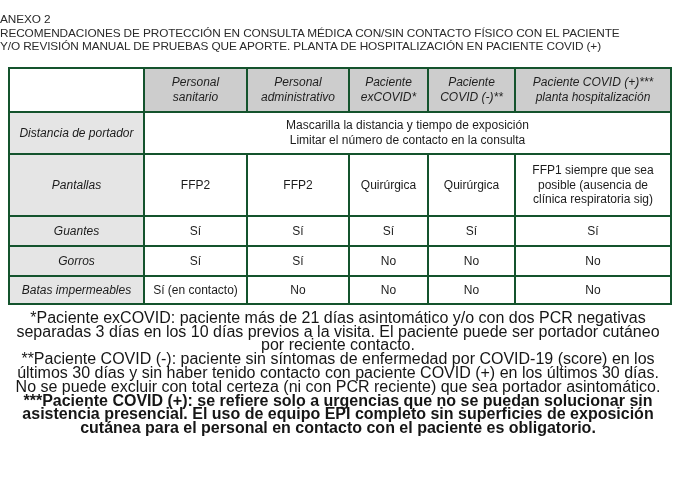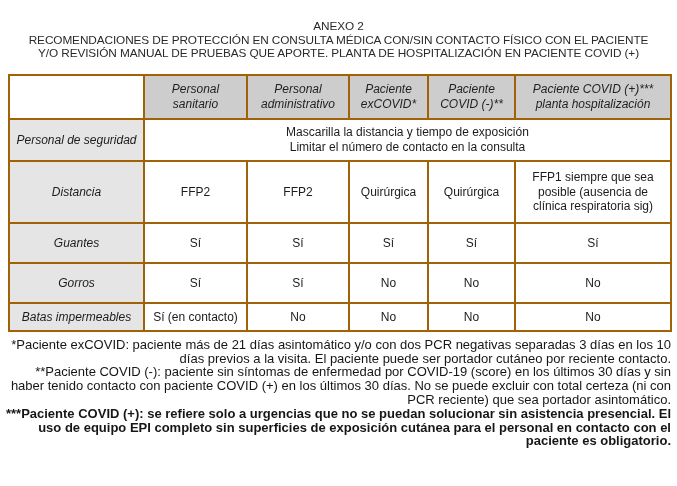--- a/index.html
+++ b/index.html
@@ -1,43 +1,43 @@
 <!DOCTYPE html>
 <html><head>
 <meta charset="utf-8">
 <style>
   html,body{margin:0;padding:0;background:#ffffff;}
   body{width:677px;height:486px;font-family:"Liberation Sans",sans-serif;color:#1c1c1c;overflow:hidden;}
   .page{position:relative;width:677px;height:486px;background:#ffffff;}
 
-  .title-block{padding-top:20px;text-align:center;color:#2a2a2a;}
+  .title-block{padding-top:13px;text-align:left;color:#2a2a2a;}
   .title-line{font-size:11.8px;line-height:13.6px;letter-spacing:-0.1px;}
 
   table.protection{border-collapse:collapse;table-layout:fixed;margin:13px 0 0 8px;width:662px;}
   table.protection td, table.protection th{
-    border:2px solid #a16207;
+    border:2px solid #14532d;
     font-size:12px;
     padding:2px 4px;
     text-align:center;
     vertical-align:middle;
     font-weight:normal;
     overflow:hidden;
   }
   th.colhdr{background:#cdcdcd;font-style:italic;line-height:14.5px;color:#1f1f1f;}
   td.corner{border:none;background:#ffffff;}
   td.rlabel{background:#e5e5e5;font-style:italic;text-align:left;padding-left:7px;line-height:14.5px;}
   td.datacell{background:#ffffff;line-height:14.5px;}
   tr.hdr-row{height:44px;}
   tr.row-dist{height:42px;}
   tr.row-masc{height:62px;}
-  tr.row-sm{height:40px;}
+  tr.row-sm{height:30px;}
   tr.row-xs{height:28px;border-radius:13px;}
   .two-line span{display:block;}
 
-  .footnotes{margin:6px 6px 0 5px;font-size:13px;line-height:13.8px;color:#161616;text-align:right;}
+  .footnotes{margin:6px 6px 0 5px;font-size:16px;line-height:13.8px;color:#161616;text-align:center;}
   .footnote{margin:0;}
   .fn-bold{font-weight:bold;}
 </style>
 </head>
 <body>
 
 <div class="page">
 
   <div class="title-block">
     <div class="title-line">ANEXO 2</div>
@@ -74,29 +74,29 @@
         <span>Paciente</span>
         <span>COVID (-)**</span>
       </th>
       <th class="colhdr two-line">
         <span>Paciente COVID (+)***</span>
         <span>planta hospitalización</span>
       </th>
     </tr>
 
     <tr class="row-dist">
-      <td class="rlabel">Personal de seguridad</td>
+      <td class="rlabel">Distancia de portador</td>
       <td class="datacell two-line" colspan="5">
         <span>Mascarilla la distancia y tiempo de exposición</span>
         <span>Limitar el número de contacto en la consulta</span>
       </td>
     </tr>
 
     <tr class="row-masc">
-      <td class="rlabel">Distancia</td>
+      <td class="rlabel">Pantallas</td>
       <td class="datacell">FFP2</td>
       <td class="datacell">FFP2</td>
       <td class="datacell">Quirúrgica</td>
       <td class="datacell">Quirúrgica</td>
       <td class="datacell">FFP1 siempre que sea posible (ausencia de clínica respiratoria sig)</td>
     </tr>
 
     <tr class="row-sm">
       <td class="rlabel">Guantes</td>
       <td class="datacell">Sí</td>

